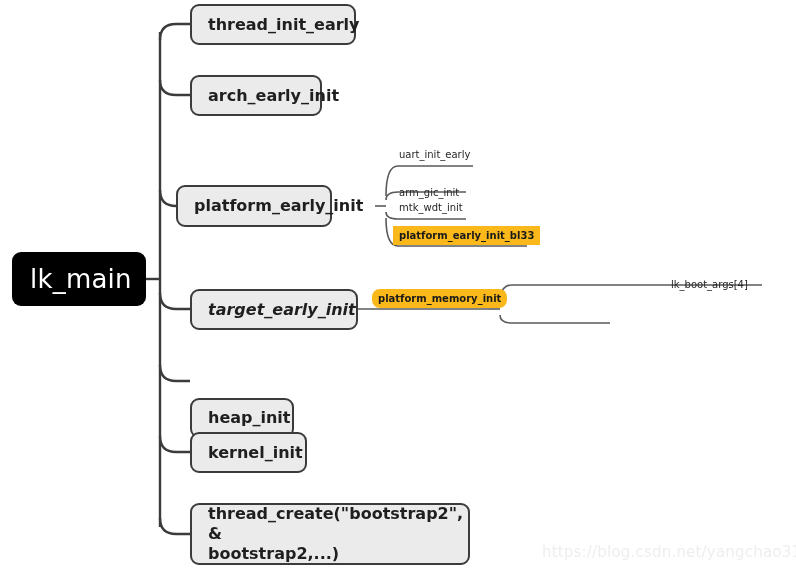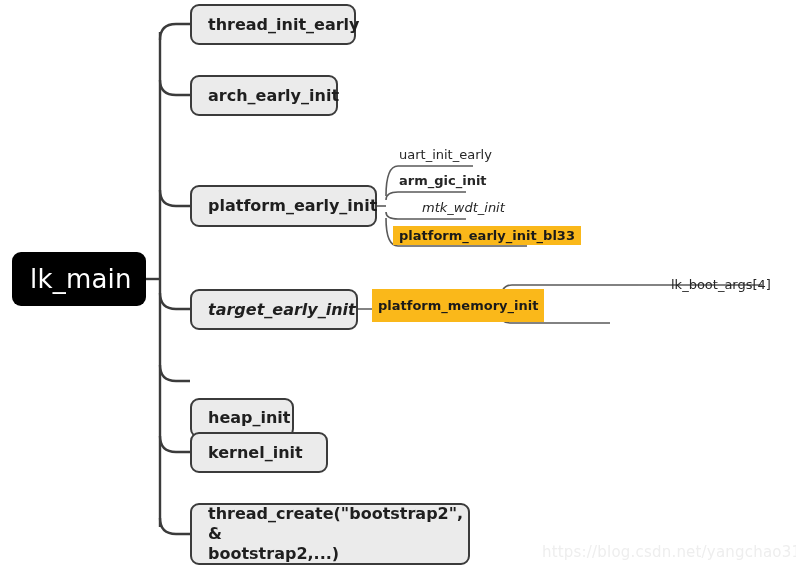--- a/index.html
+++ b/index.html
@@ -53,21 +53,21 @@
   .node-box.multiline {
     align-items: center;
   }
   .node-box .txt {
     display: block;
     white-space: pre-line;
   }
   
   .node-leaf {
     color: #262626;
-    font-size: 13px;
+    font-size: 10px;
     font-weight: 400;
     padding: 0 6px 0 6px;
     background: transparent;
     white-space: nowrap;
   }
   
   .node-leaf.highlight {
     background: #fab81a;
     color: #1a1a1a;
     font-weight: 600;
@@ -131,62 +131,62 @@
   </svg>
 
   <div class="node node-root" style="left:12px; top:252px; width:134px; height:54px;">
     <span>lk_main</span>
   </div>
 
   <div class="node node-box" style="left:190px; top:4px; width:166px; height:41px;">
     <span class="txt">thread_init_early</span>
   </div>
 
-  <div class="node node-box" style="left:190px; top:75px; width:148px; height:41px;">
+  <div class="node node-box" style="left:190px; top:75px; width:132px; height:41px;">
     <span class="txt">arch_early_init</span>
   </div>
 
-  <div class="node node-box" style="left:190px; top:185px; width:187px; height:42px;">
+  <div class="node node-box" style="left:176px; top:185px; width:156px; height:42px;">
     <span class="txt">platform_early_init</span>
   </div>
 
   <div class="node node-box" style="left:190px; top:289px; width:168px; height:41px;font-style:italic;">
     <span class="txt">target_early_init</span>
   </div>
 
   <div class="node node-box" style="left:190px; top:361px; width:104px; height:40px;margin-top:37px;">
     <span class="txt">heap_init</span>
   </div>
 
-  <div class="node node-box" style="left:190px; top:432px; width:138px; height:41px;">
+  <div class="node node-box" style="left:190px; top:432px; width:117px; height:41px;">
     <span class="txt">kernel_init</span>
   </div>
 
   <div class="node node-box multiline" style="left:190px; top:503px; width:280px; height:62px;">
     <span class="txt">thread_create("bootstrap2", &amp;
 bootstrap2,...)</span>
   </div>
 
   <div class="node node-leaf" style="left:393px; top:146px; height:17px;">
     <span>uart_init_early</span>
   </div>
 
-  <div class="node node-leaf" style="left:393px; top:172px; height:17px;font-weight:bold;">
+  <div class="node node-leaf" style="left:393px; top:184px; height:17px;">
     <span>arm_gic_init</span>
   </div>
 
-  <div class="node node-leaf" style="left:416px; top:199px; height:17px;font-style:italic;">
+  <div class="node node-leaf" style="left:393px; top:199px; height:17px;">
     <span>mtk_wdt_init</span>
   </div>
 
   <div class="node node-leaf highlight" style="left:393px; top:226px; height:19px;">
     <span>platform_early_init_bl33</span>
   </div>
 
-  <div class="node node-leaf highlight" style="left:372px; top:289px; height:33px;">
+  <div class="node node-leaf highlight" style="left:372px; top:289px; height:19px;border-radius:8px;">
     <span>platform_memory_init</span>
   </div>
 
 
 
   <div class="node node-leaf" style="left:665px; top:276px; height:17px;">
     <span>lk_boot_args[4]</span>
   </div>
 
   <div class="watermark" style="left:542px; top:543px;">https://blog.csdn.net/yangchao315</div>

